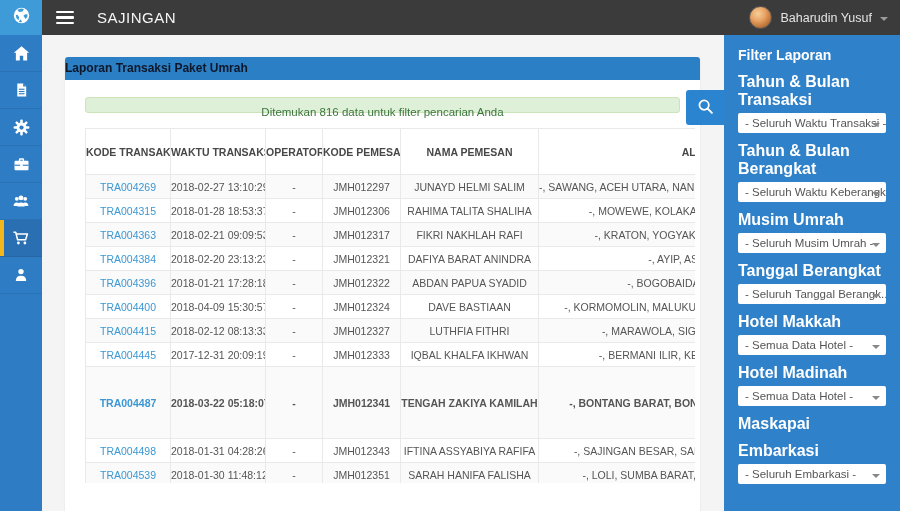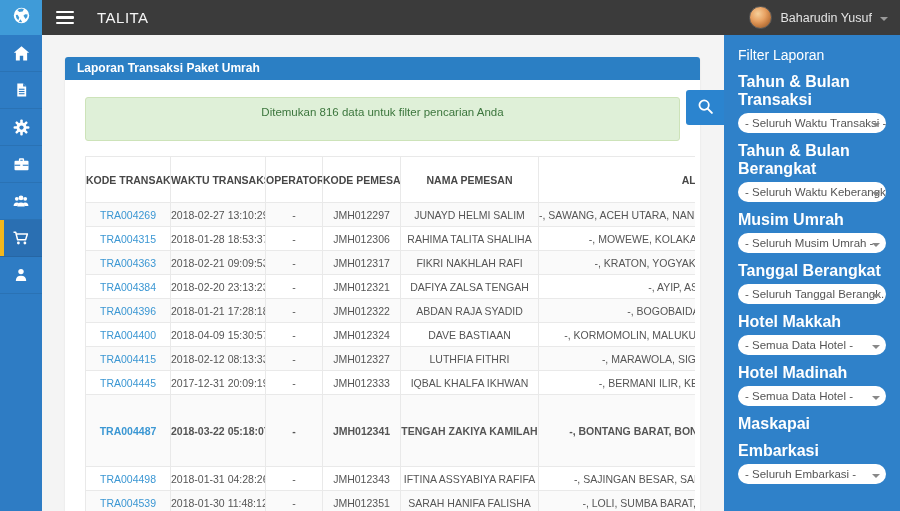--- a/index.html
+++ b/index.html
@@ -29,46 +29,46 @@
              border-bottom:1px solid rgba(0,0,0,.08); cursor:pointer; }
   .ls-item.active { background:#2a6fb2; }
   .ls-item.active::before { content:""; position:absolute; left:0; top:0; bottom:0; width:4px; background:#f3b71c; }
   .ls-item svg { display:block; }
 
   
   .content { position:absolute; top:35px; left:42px; right:176px; bottom:0; background:#f4f4f4; }
   .panel { position:absolute; left:23px; top:22px; width:635px; bottom:-10px; background:#fff;
            border-radius:3px; box-shadow:0 1px 2px rgba(0,0,0,.1); }
   .panel-header { height:23px; background:#2b7fc4; border-radius:3px 3px 0 0;
-                  color:#ffffff; font-size:12px; font-weight:bold; line-height:23px; padding-left:12px; }
+                  color:#0f172a; font-size:12px; font-weight:bold; line-height:23px; }
   .panel-body { padding:17px 20px 0 20px; }
-  .alert-success { height:44px; line-height:28px; text-align:center; font-size:11.5px;
+  .alert-success { height:16px; line-height:28px; text-align:center; font-size:11.5px;
                    background:#dff0d8; border:1px solid #cde3b9; border-radius:3px; color:#3c763d; }
 
   .table-wrap { margin-top:15px; width:610px; height:355px; overflow:hidden; }
   table { border-collapse:collapse; table-layout:fixed; width:783px; font-size:10.5px; color:#555; }
   th,td { border:1px solid #e9e9e9; text-align:center; vertical-align:middle; overflow:hidden; white-space:nowrap; }
   thead th { height:46px; font-size:10.5px; font-weight:bold; color:#474747; background:#fff; }
   tbody tr { height:24px;margin-top:14px; }
   tbody tr.tall { height:72px;font-weight:bold; }
   tbody tr:nth-child(odd) td { background:#fafafa; }
   a.tx-link { color:#3b97d3; text-decoration:none; cursor:pointer; }
 
   
   .search-btn { position:absolute; left:686px; top:90px; width:38px; height:35px; background:#2b84cf;
                 border:none; border-radius:3px 0 0 3px; display:flex; align-items:center; justify-content:center;
                 cursor:pointer; z-index:25; }
 
   
   .right-sidebar { position:absolute; top:35px; right:0; bottom:0; width:176px; background:#2f81c9;
                    padding:10px 14px; z-index:20; }
-  .rs-title { color:#fff; font-size:14px; font-weight:normal; margin:2px 0 10px 0; }
+  .rs-title { color:#fff; font-size:14px; font-weight:bold; margin:2px 0 10px 0; }
   .f-group { margin-bottom:9px; }
   .f-label { color:#fff; font-size:16px; font-weight:bold; margin-bottom:4px; }
-  .f-select { position:relative; height:20px; background:#fff; border-radius:10px; padding:0 16px 0 7px;
+  .f-select { position:relative; height:20px; background:#fff; border-radius:2px; padding:0 16px 0 7px;
               font-size:11.5px; color:#555; line-height:20px; cursor:pointer;
               white-space:nowrap; overflow:hidden; }
   .f-select .caret { position:absolute; right:6px; top:8px; border-top-color:#888; }
 </style>
 </head>
 <body>
 
 <div class="navbar">
   <div class="logo-box">
     <span>
@@ -76,21 +76,21 @@
         <circle cx="9" cy="9" r="7.3" fill="#fff"></circle>
         <path fill="#3f9bd8" d="M5 3.8 q3.2-2.4 6.3-.9 l-1.2 2.2 -3.2.6 z M3.6 8.6 q-.2 3 2.4 4.8 l.9-2.6 -1.6-2.6 z M10.8 9.2 l2.1 3.2 q2.2-1.6 1.9-4.3 l-2.4-.4 z M8 12.6 l1.6 2.6 q-1.8.4-3.1-.2 z"></path>
       </svg>
     </span>
   </div>
   <div class="menu-toggle">
     <div class="bar"></div>
     <div class="bar"></div>
     <div class="bar"></div>
   </div>
-  <div class="brand">TALITA</div>
+  <div class="brand">SAJINGAN</div>
   <div class="user-menu">
     <div class="avatar"></div>
     <span class="user-name">Baharudin Yusuf</span>
     <span class="caret"></span>
   </div>
 </div>
 
 <div class="left-sidebar">
   <div class="ls-item">
     <span>
@@ -215,29 +215,29 @@
     <td>-</td>
     <td>JMH012317</td>
     <td>FIKRI NAKHLAH RAFI</td>
     <td>-, KRATON, YOGYAKARTA, DI YOGYAKARTA</td>
   </tr>
               <tr>
     <td><a class="tx-link">TRA004384</a></td>
     <td>2018-02-20 23:13:23</td>
     <td>-</td>
     <td>JMH012321</td>
-    <td>DAFIYA ZALSA TENGAH</td>
+    <td>DAFIYA BARAT ANINDRA</td>
     <td>-, AYIP, ASMAT, PAPUA</td>
   </tr>
               <tr>
     <td><a class="tx-link">TRA004396</a></td>
     <td>2018-01-21 17:28:18</td>
     <td>-</td>
     <td>JMH012322</td>
-    <td>ABDAN RAJA SYADID</td>
+    <td>ABDAN PAPUA SYADID</td>
     <td>-, BOGOBAIDA, PANIAI, PAPUA</td>
   </tr>
               <tr>
     <td><a class="tx-link">TRA004400</a></td>
     <td>2018-04-09 15:30:57</td>
     <td>-</td>
     <td>JMH012324</td>
     <td>DAVE BASTIAAN</td>
     <td>-, KORMOMOLIN, MALUKU TENGGARA BARAT, MALUKU</td>
   </tr>

